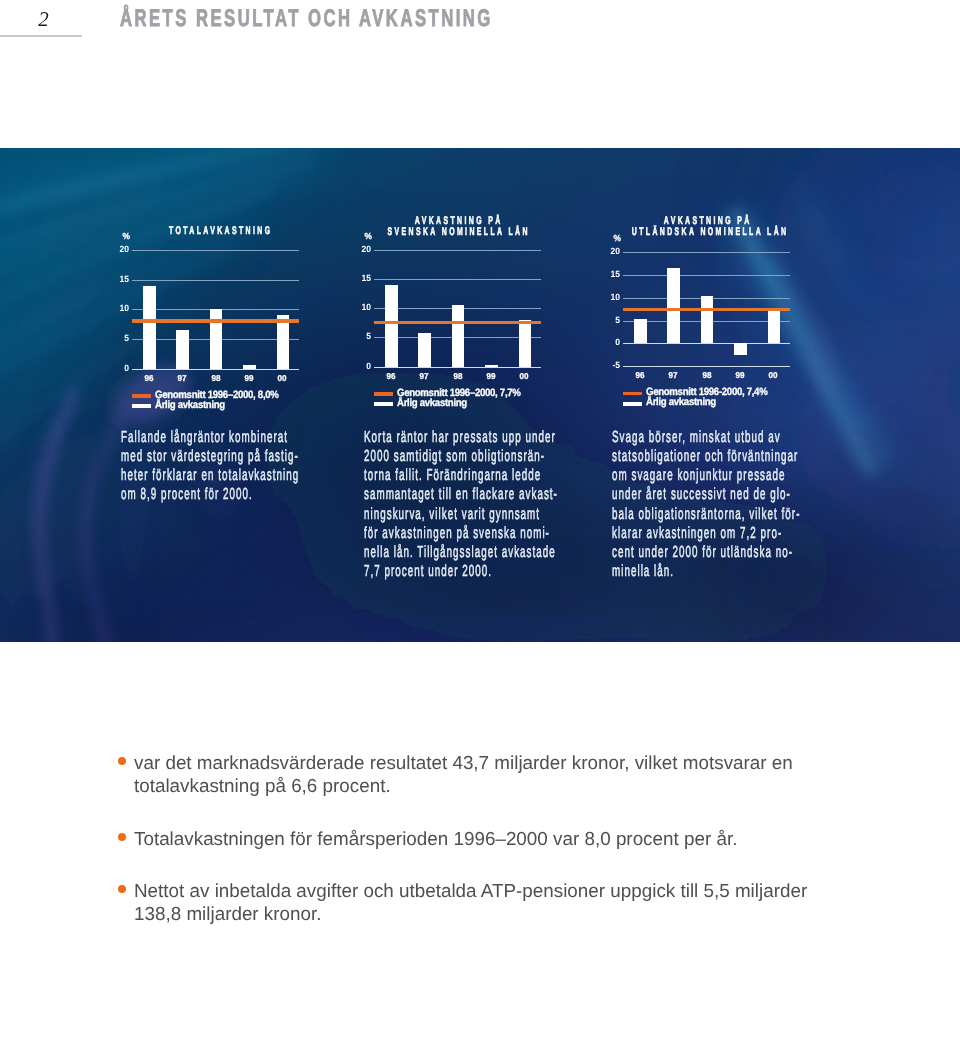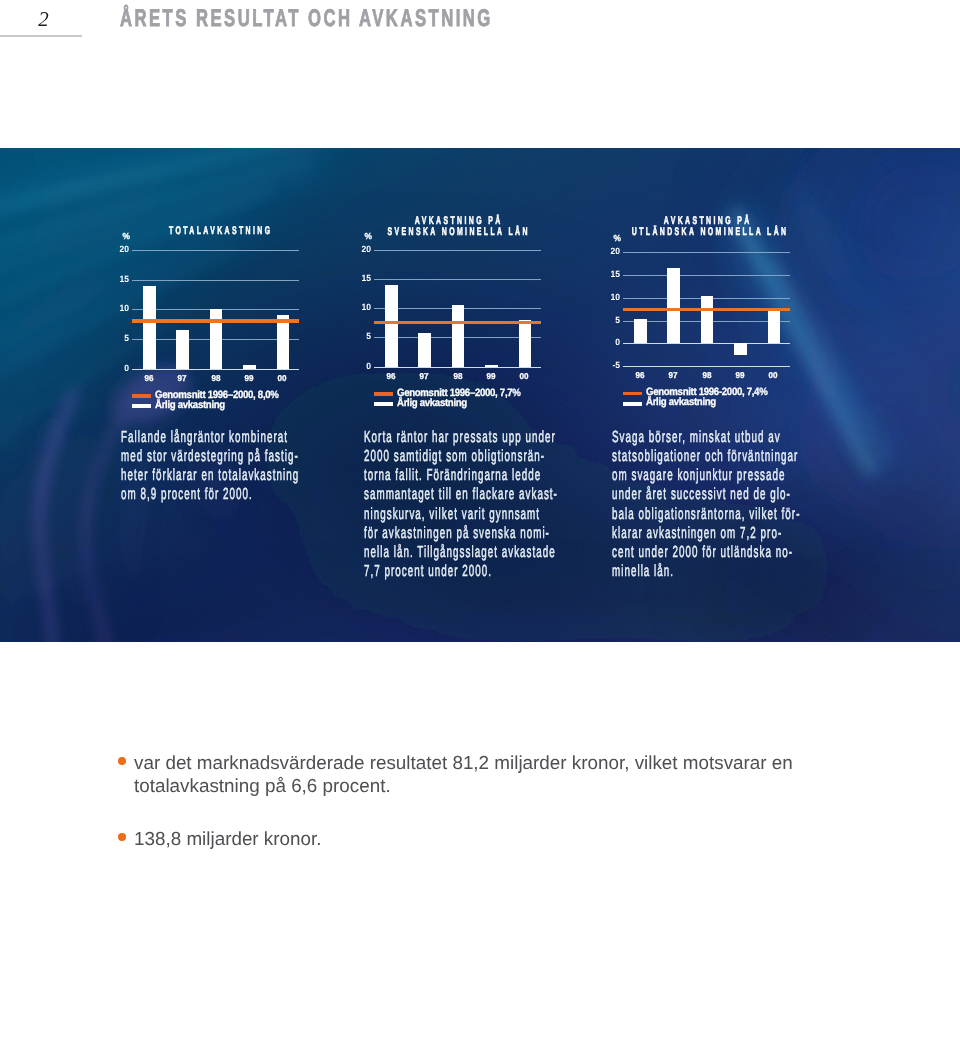--- a/index.html
+++ b/index.html
@@ -358,25 +358,32 @@
             <div>minella lån.</div>
           </div>
         </div>
       </div>
   </div>
 
   <div class="bullets" id="bullets">
       <div class="bullet">
         <span class="bdot"></span>
         <div class="btext">
-          <div>var det marknadsvärderade resultatet 81,2 miljarder kronor, vilket motsvarar en</div>
+          <div>var det marknadsvärderade resultatet 43,7 miljarder kronor, vilket motsvarar en</div>
           <div>totalavkastning på 6,6 procent.</div>
         </div>
       </div>
       <div class="bullet">
         <span class="bdot"></span>
         <div class="btext">
+          <div>Totalavkastningen för femårsperioden 1996–2000 var 8,0 procent per år.</div>
+        </div>
+      </div>
+      <div class="bullet">
+        <span class="bdot"></span>
+        <div class="btext">
+          <div>Nettot av inbetalda avgifter och utbetalda ATP-pensioner uppgick till 5,5 miljarder</div>
           <div>138,8 miljarder kronor.</div>
         </div>
       </div>
     </div>
 
 </div>
 
 </body></html>

